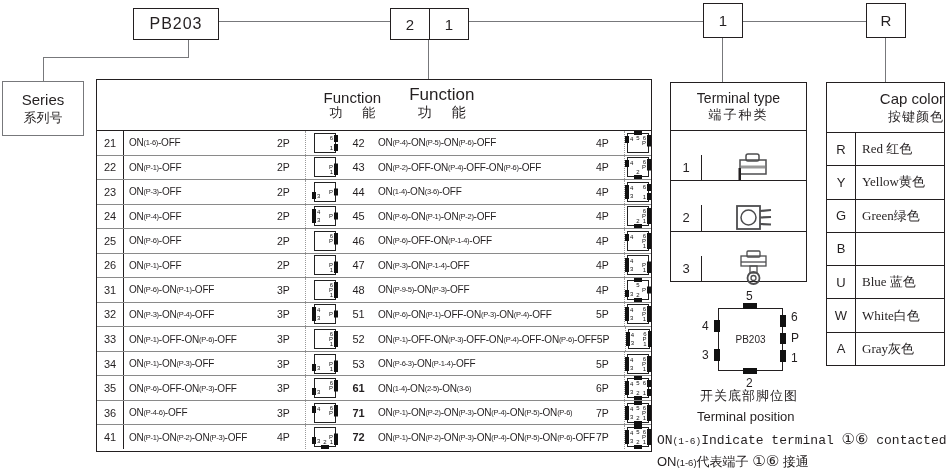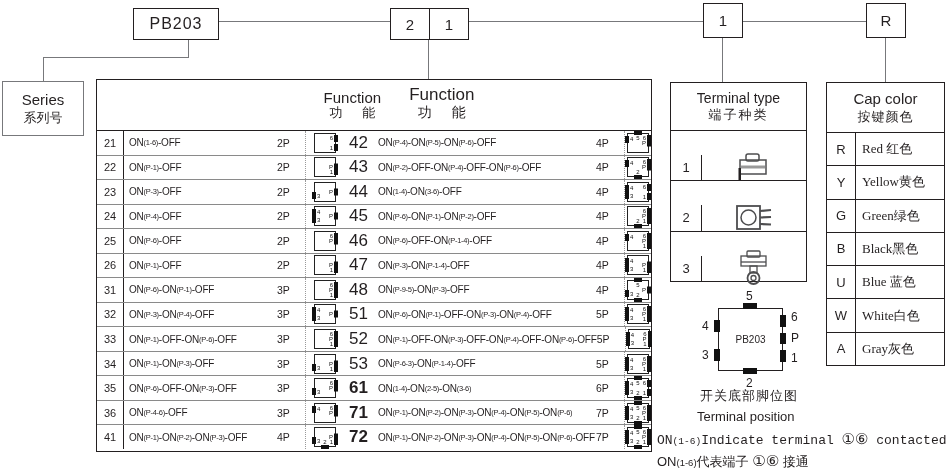--- a/index.html
+++ b/index.html
@@ -35,21 +35,21 @@
   .fn-h-block.big .en{font-size:17px;}
   .fn-h-block.big .cn{font-size:14px;}
   .fn-h-block.big{margin-top:-4px;}
   #fn-body{display:flex;height:318px;}
   .fn-half{display:flex;flex-direction:column;box-sizing:border-box;}
   #fn-half-left{width:249px;}
   #fn-half-right{width:307px;}
   .fn-row{flex:1;display:flex;align-items:stretch;border-bottom:1px solid #8a8a8a;box-sizing:border-box;min-height:0;}
   .fn-row:last-child{border-bottom:none;}
   .fn-num{width:27px;border-right:1px solid #231f20;display:flex;align-items:center;justify-content:center;font-size:11px;box-sizing:border-box;flex:none;text-align:center;}
-  .fn-num-r{width:29px;display:flex;align-items:center;justify-content:center;font-size:17px;box-sizing:border-box;flex:none;}
+  .fn-num-r{width:29px;display:flex;align-items:center;justify-content:center;font-size:11px;box-sizing:border-box;flex:none;}
   .fn-num.bold,.fn-num-r.bold{font-weight:bold;}
   .fn-text{flex:1;display:flex;align-items:center;padding-left:5px;font-size:10px;white-space:nowrap;overflow:visible;letter-spacing:-0.2px;}
   .fn-text .sub{font-size:7.5px;letter-spacing:-0.3px;}
   .fn-poles{width:28px;display:flex;align-items:center;font-size:10.5px;flex:none;}
   .fn-icon{display:flex;align-items:center;justify-content:center;border-left:1px dotted #9a9a9a;box-sizing:border-box;flex:none;}
   #fn-half-left .fn-icon{width:39px;}
   #fn-half-right .fn-icon{width:27px;}
 
   
   .mini{position:relative;width:20px;height:18px;border:1px solid #222;background:#fff;flex:none;}
@@ -75,21 +75,21 @@
   #tt-header{height:48px;border-bottom:1px solid #231f20;display:flex;flex-direction:column;align-items:center;justify-content:center;line-height:1.2;box-sizing:border-box;}
   #tt-header .en{font-size:14px;}
   #tt-header .cn{font-size:13px;letter-spacing:2px;}
   .tt-row{flex:1;display:flex;align-items:stretch;border-bottom:1px solid #231f20;box-sizing:border-box;min-height:0;}
   .tt-row:last-child{border-bottom:none;}
   .tt-num{width:31px;border-right:1px solid #231f20;display:flex;align-items:center;justify-content:center;font-size:13px;box-sizing:border-box;flex:none;}
   .tt-icon{flex:1;display:flex;align-items:center;justify-content:center;}
 
   
   #cap-table{position:absolute;left:826px;top:82px;width:119px;height:284px;border:1.5px solid #231f20;box-sizing:border-box;display:flex;flex-direction:column;}
-  #cc-header{height:50px;border-bottom:1px solid #231f20;display:flex;flex-direction:column;align-items:center;justify-content:center;line-height:1.25;box-sizing:border-box;}
+  #cc-header{height:50px;border-bottom:1px solid #231f20;display:flex;flex-direction:column;align-items:flex-end;justify-content:center;line-height:1.25;box-sizing:border-box;}
   #cc-header .en{font-size:15px;}
   #cc-header .cn{font-size:13px;letter-spacing:1px;}
   .cc-row{flex:1;display:flex;align-items:stretch;border-bottom:1px solid #231f20;box-sizing:border-box;min-height:0;}
   .cc-row:last-child{border-bottom:none;}
   .cc-code{width:29px;border-right:1px solid #231f20;display:flex;align-items:center;justify-content:center;font-size:13px;box-sizing:border-box;flex:none;}
   .cc-label{flex:1;display:flex;align-items:center;padding-left:6px;font-size:13px;white-space:nowrap;font-family:Liberation Serif, serif;}
 
   
   #pin-chip{position:absolute;left:718px;top:308px;width:65px;height:63px;border:1.5px solid #231f20;box-sizing:border-box;background:#fff;
     display:flex;align-items:center;justify-content:center;font-size:10px;}
@@ -645,21 +645,20 @@
       <div class="cc-row">
         <div class="cc-code">Y</div>
         <div class="cc-label">Yellow黄色</div>
       </div>
       <div class="cc-row">
         <div class="cc-code">G</div>
         <div class="cc-label">Green绿色</div>
       </div>
       <div class="cc-row">
         <div class="cc-code">B</div>
-        <div class="cc-label">Black黑色</div>
       </div>
       <div class="cc-row">
         <div class="cc-code">U</div>
         <div class="cc-label">Blue 蓝色</div>
       </div>
       <div class="cc-row">
         <div class="cc-code">W</div>
         <div class="cc-label">White白色</div>
       </div>
       <div class="cc-row">

